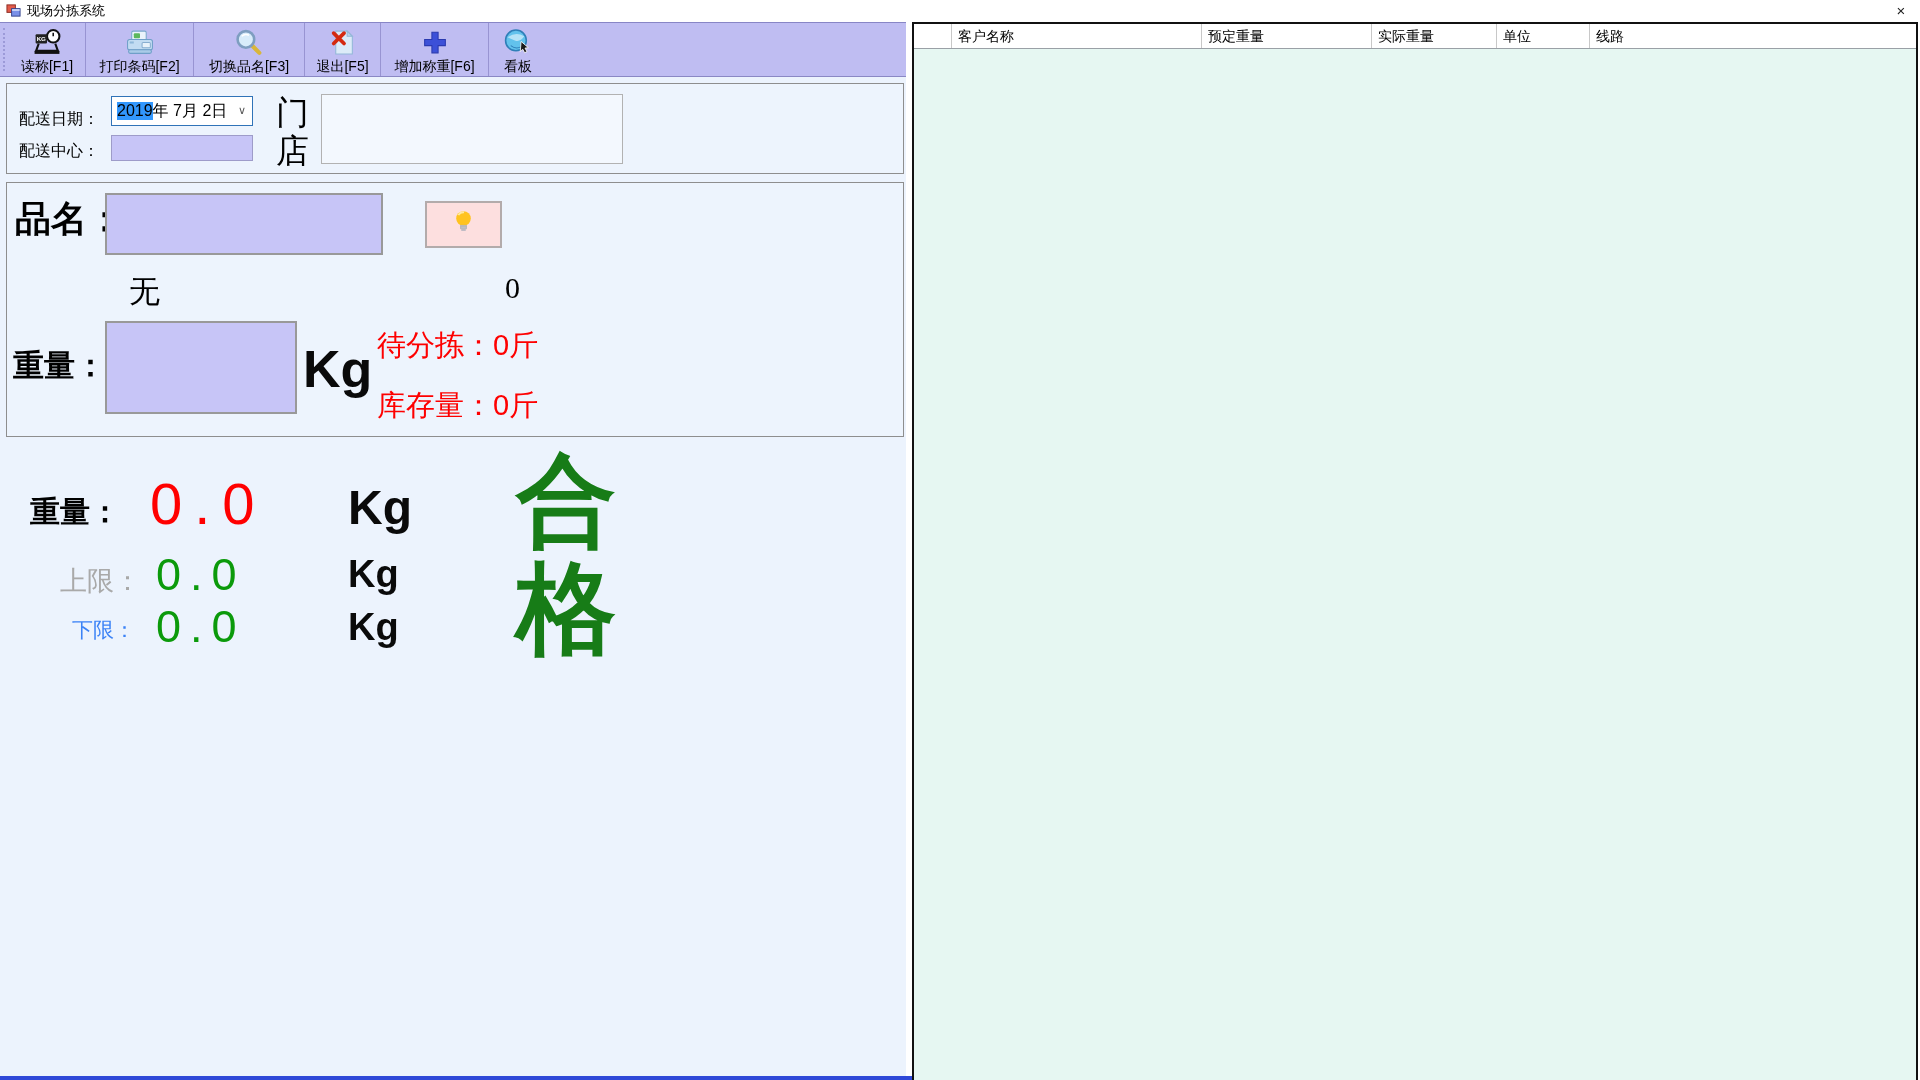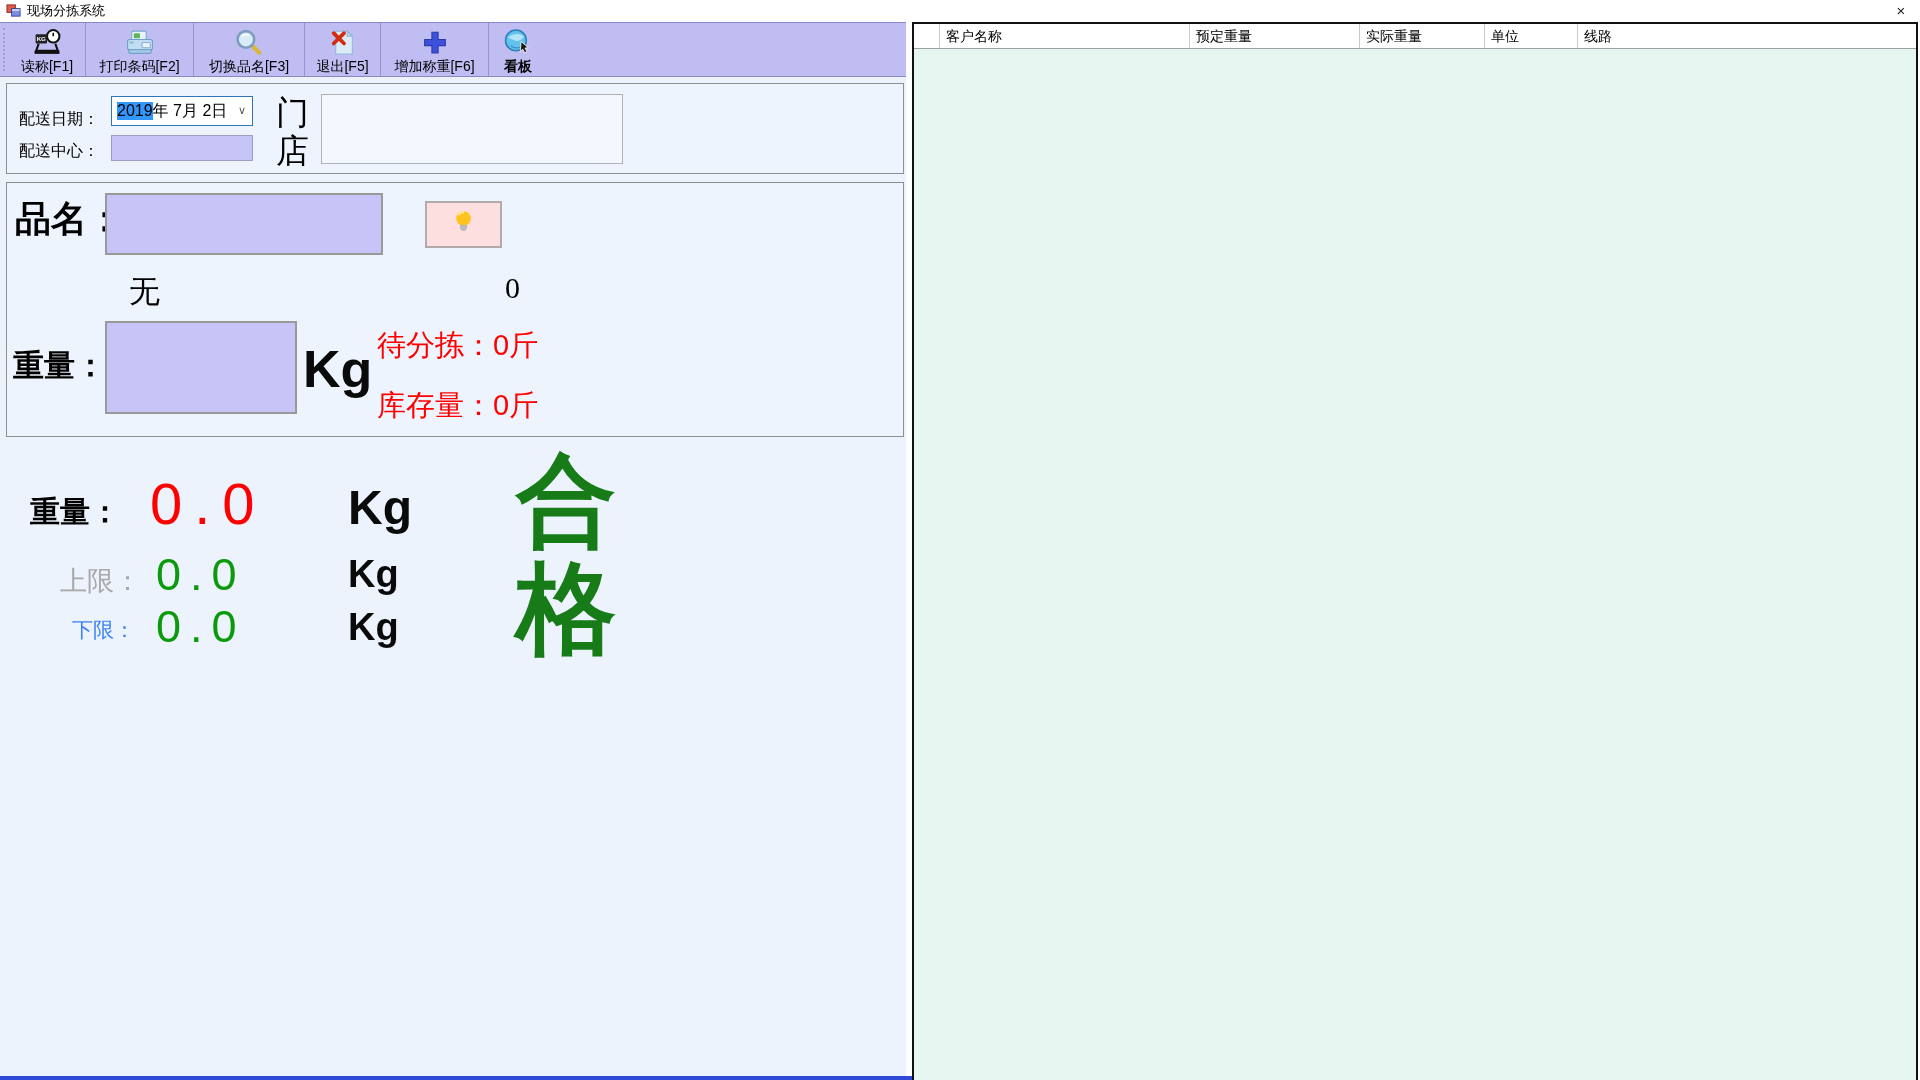--- a/index.html
+++ b/index.html
@@ -15,21 +15,21 @@
     font-size:15px; line-height:21px; color:#222; cursor:pointer; }
 
   
   .left-panel { position:absolute; left:0; top:22px; width:906px; height:1058px; background:#ecf3fd; }
 
   .toolbar { position:absolute; left:0; top:22px; width:906px; height:55px; background:#bfbdf2;
     border-top:1px solid #8886c6; border-bottom:1px solid #8a88c4; display:flex; align-items:stretch; }
   .tb-grip { width:4px; margin:5px 2px 5px 3px; border-left:2px dotted #9c9ad8; }
   .tb-btn { display:flex; flex-direction:column; align-items:center; justify-content:flex-start;
     padding-top:4px; border-right:1px solid #9894d2; cursor:pointer; }
-  .tb-btn:last-child { border-right:none;font-weight:bold; }
+  .tb-btn:last-child { border-right:none; }
   .tb-btn .ic { height:31px; display:flex; align-items:center; }
   .tb-btn .lb { font-size:14px; color:#000; line-height:17px; white-space:nowrap; }
   .w1{width:77px}.w2{width:108px}.w3{width:111px}.w4{width:76px}.w5{width:108px}.w6{width:58px}
 
   .groupbox { position:absolute; border:1px solid #8e8e8e; background:#edf4fd; }
   .group1 { left:6px; top:83px; width:898px; height:91px; }
   .group2 { left:6px; top:182px; width:898px; height:255px; }
 
   .lbl15 { position:absolute; font-size:16px; color:#000; white-space:nowrap; }
 
@@ -79,21 +79,21 @@
     border:1px solid #d9dde1; }
   .sb-text { position:absolute; top:6px; font-size:13.5px; color:#222; white-space:pre; }
   .sb-user { left:10px; } .sb-copy { left:168px; }
   .sb-grip { position:absolute; right:0; top:0; width:13px; height:26px; background:#e8ecef;
     border-left:1px solid #cfd3d6; }
   .taskbar-strip { position:absolute; left:0; top:1076px; width:912px; height:4px; background:#2e48d8; }
 
   
   .table-panel { position:absolute; left:912px; top:22px; width:1006px; height:1058px;
     border:2px solid #111; border-bottom:none; background:#e6f7f2; }
-  .thead { display:flex; height:25px; background:#fff; border-bottom:1px solid #9aa0a6; }
+  .thead { display:flex; height:25px; background:#fff; border-bottom:1px solid #9aa0a6;padding-left:12px; }
   .th { border-right:1px solid #c8c8c8; font-size:14px; color:#000; line-height:24px;
     padding-left:6px; overflow:hidden; white-space:nowrap; }
   .c0{width:26px}.c1{width:250px}.c2{width:170px}.c3{width:125px}.c4{width:93px}.c5{flex:1;border-right:none}
   .tbody { width:100%; height:1031px; background:#e6f7f2; }
 </style>
 </head>
 <body>
 
 <div id="app">
 

